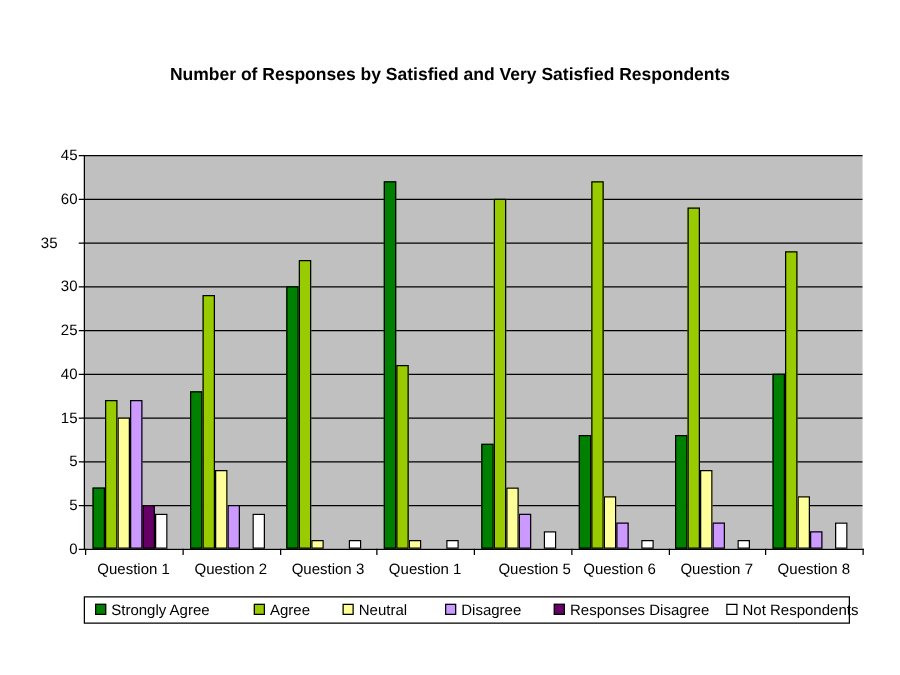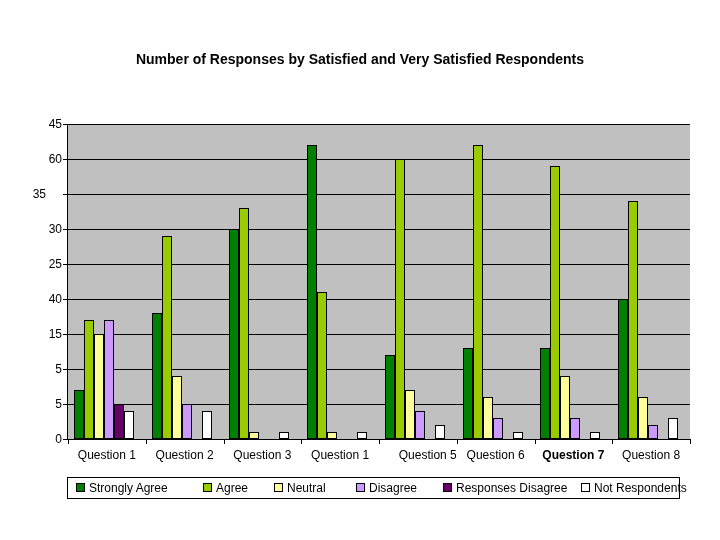--- a/index.html
+++ b/index.html
@@ -166,21 +166,21 @@
     <div class="bar" style="left: 473px; top: 145px; height: 294px; background: rgb(153, 204, 0); border-color: rgb(0, 0, 0);"></div>
     <div class="bar" style="left: 483px; top: 397px; height: 42px; background: rgb(255, 255, 153); border-color: rgb(0, 0, 0);"></div>
     <div class="bar" style="left: 493px; top: 418px; height: 21px; background: rgb(204, 153, 255); border-color: rgb(0, 0, 0);"></div>
     <div class="bar" style="left: 513px; top: 432px; height: 7px; background: rgb(255, 255, 255); border-color: rgb(0, 0, 0);"></div>
     <div class="x-label" style="left: 456.75px; top: 448px; width: 77.75px;">Question 6</div>
     <div class="bar" style="left: 540px; top: 348px; height: 91px; background: rgb(0, 128, 0); border-color: rgb(0, 0, 0);"></div>
     <div class="bar" style="left: 550px; top: 166px; height: 273px; background: rgb(153, 204, 0); border-color: rgb(0, 0, 0);"></div>
     <div class="bar" style="left: 560px; top: 376px; height: 63px; background: rgb(255, 255, 153); border-color: rgb(0, 0, 0);"></div>
     <div class="bar" style="left: 570px; top: 418px; height: 21px; background: rgb(204, 153, 255); border-color: rgb(0, 0, 0);"></div>
     <div class="bar" style="left: 590px; top: 432px; height: 7px; background: rgb(255, 255, 255); border-color: rgb(0, 0, 0);"></div>
-    <div class="x-label" style="left: 534.5px; top: 448px; width: 77.75px; font-weight: bold;">Question 7</div>
+    <div class="x-label" style="left: 534.5px; top: 448px; width: 77.75px;">Question 7</div>
     <div class="bar" style="left: 618px; top: 299px; height: 140px; background: rgb(0, 128, 0); border-color: rgb(0, 0, 0);"></div>
     <div class="bar" style="left: 628px; top: 201px; height: 238px; background: rgb(153, 204, 0); border-color: rgb(0, 0, 0);"></div>
     <div class="bar" style="left: 638px; top: 397px; height: 42px; background: rgb(255, 255, 153); border-color: rgb(0, 0, 0);"></div>
     <div class="bar" style="left: 648px; top: 425px; height: 14px; background: rgb(204, 153, 255); border-color: rgb(0, 0, 0);"></div>
     <div class="bar" style="left: 668px; top: 418px; height: 21px; background: rgb(255, 255, 255); border-color: rgb(0, 0, 0);"></div>
     <div class="x-label" style="left: 612.25px; top: 448px; width: 77.75px;">Question 8</div>
     <div class="axis-line-y" style="left: 67px; top: 124px; height: 316px; background: rgb(0, 0, 0);"></div>
     <div class="axis-line-x" style="left: 67px; top: 439px; width: 624px; background: rgb(0, 0, 0);"></div>
     <div class="tick-x" style="left: 68px; top: 439px; background: rgb(0, 0, 0);"></div>
     <div class="tick-x" style="left: 146px; top: 439px; background: rgb(0, 0, 0);"></div>

